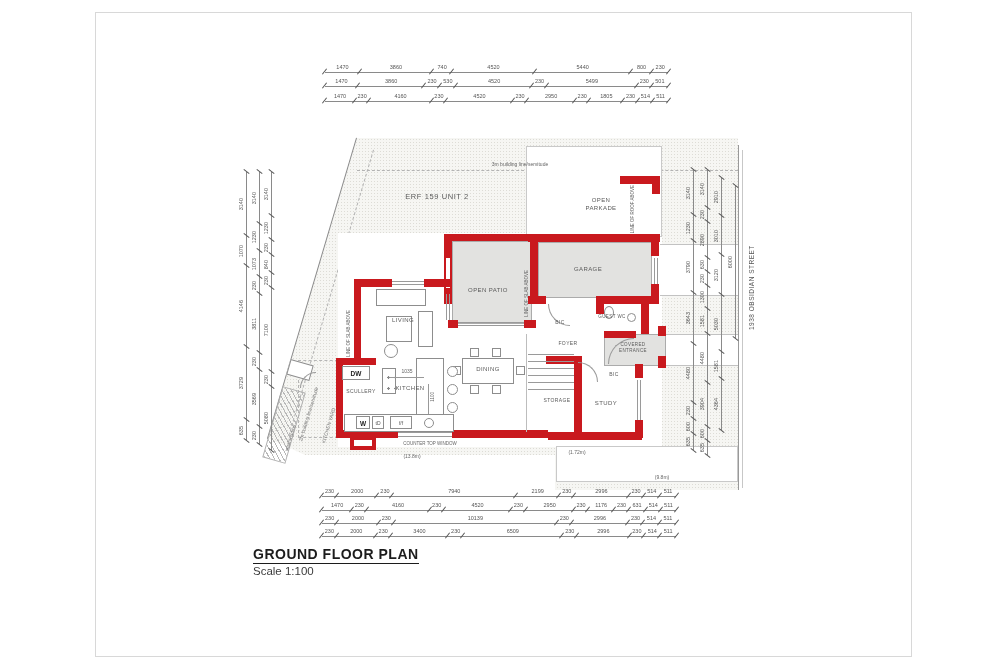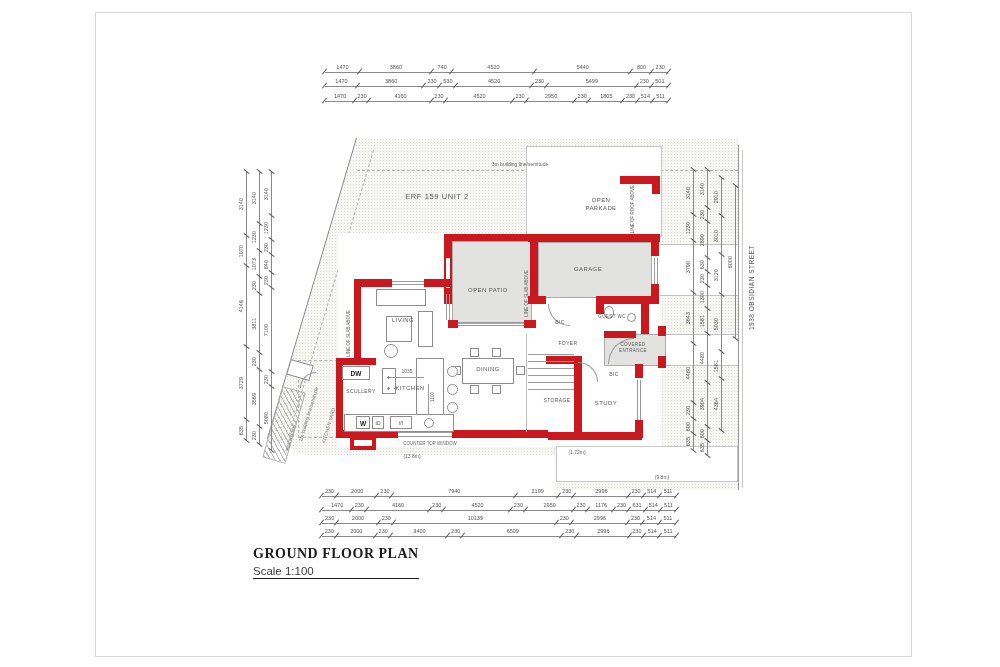--- a/index.html
+++ b/index.html
@@ -30,21 +30,21 @@
   .vnote{position:absolute;font-size:4.5px;color:#666;white-space:nowrap;
          writing-mode:vertical-rl;transform:rotate(180deg);}
   .diag{position:absolute;font-size:5px;color:#777;white-space:nowrap;transform:rotate(-73deg);transform-origin:left center;}
   .erf{position:absolute;font-size:7.5px;letter-spacing:.6px;color:#5a5a5a;transform:translate(-50%,-50%);white-space:nowrap;}
   .street{position:absolute;font-size:6.5px;letter-spacing:.5px;color:#555;white-space:nowrap;
           writing-mode:vertical-rl;transform:rotate(180deg);}
   .applab{position:absolute;font-size:5px;color:#555;transform:translate(-50%,-50%);white-space:nowrap;}
   .applab.b{font-weight:bold;font-size:6.5px;color:#222;}
   
   .ptitle{position:absolute;font-size:14px;font-weight:bold;letter-spacing:.5px;color:#1c1c1c;
-          border-bottom:1.5px solid #1c1c1c;padding-bottom:16px;white-space:nowrap;font-family:Liberation Serif, serif;}
+          border-bottom:1.5px solid #1c1c1c;padding-bottom:1px;white-space:nowrap;}
   .pscale{position:absolute;font-size:11.5px;color:#3c3c3c;white-space:nowrap;}
   
   .dim{position:absolute;display:flex;}
   .dim.h{height:10px;align-items:stretch;}
   .dim.h .seg{position:relative;display:flex;justify-content:center;align-items:flex-end;
               border-bottom:1px solid #8a8a8a;min-width:0;}
   .dim.h .seg .lab{font-size:5.5px;line-height:1;margin-bottom:2px;white-space:nowrap;color:#555;}
   .dim.h .seg::before{content:"";position:absolute;left:-1px;bottom:-3px;width:1px;height:7px;
               background:#555;transform:rotate(38deg);}
   .dim.h .seg:last-child::after{content:"";position:absolute;right:-1px;bottom:-3px;width:1px;height:7px;

